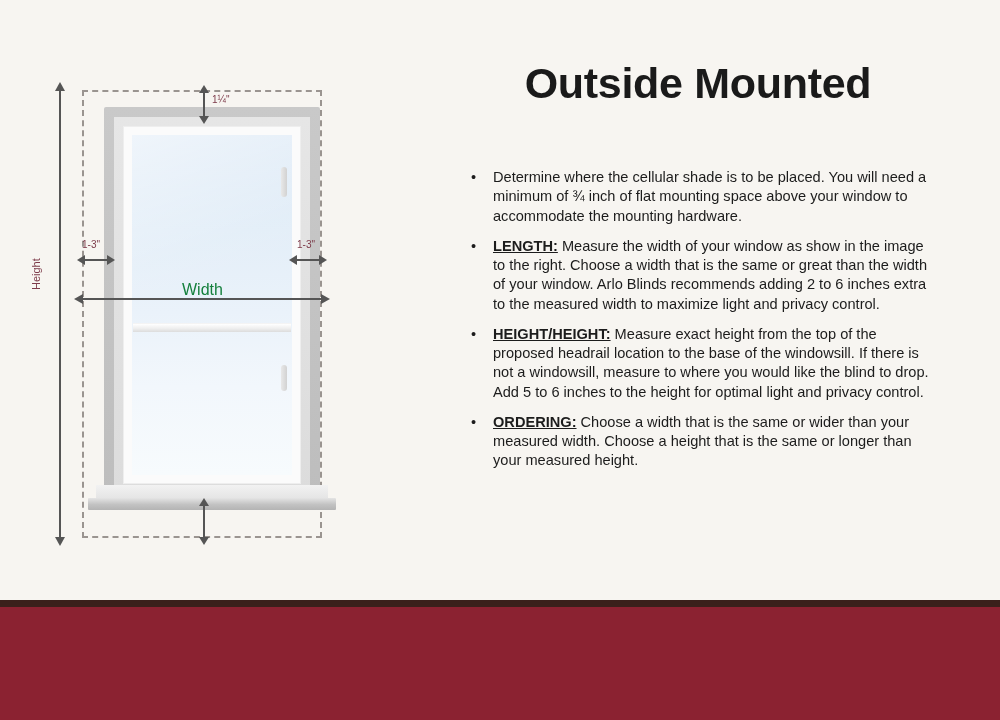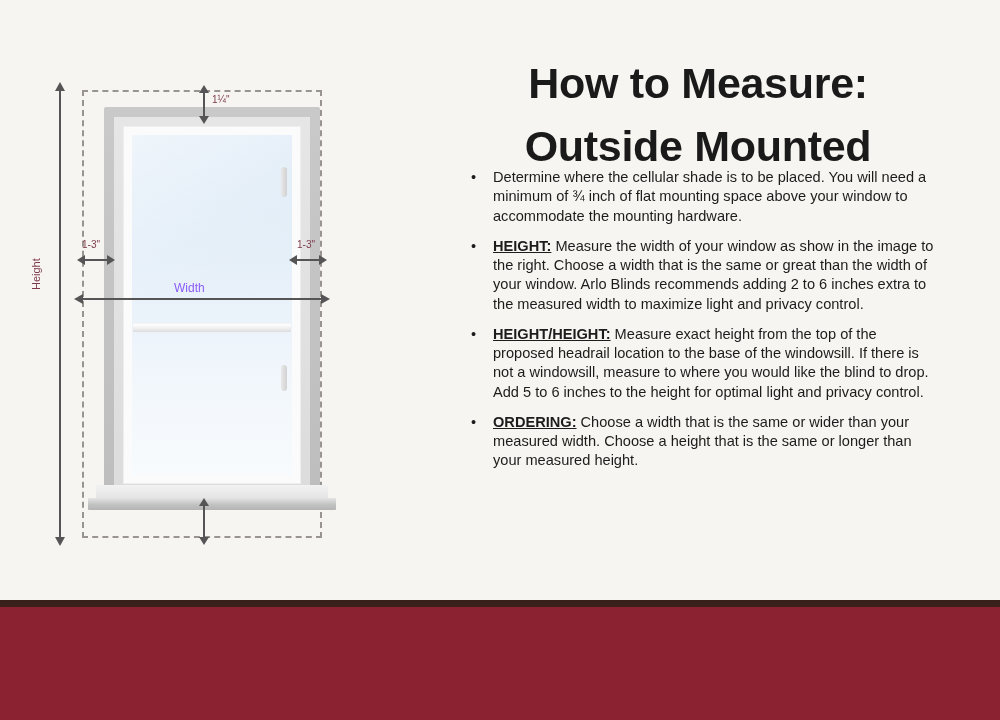--- a/index.html
+++ b/index.html
@@ -145,23 +145,23 @@
   }
   .width-arrow::before, .width-arrow::after {
     content:""; position:absolute; top:-4px;
     border-top:5px solid transparent;
     border-bottom:5px solid transparent;
   }
   .width-arrow::before { left:-8px; border-right:9px solid #555; }
   .width-arrow::after  { right:-8px; border-left:9px solid #555; }
   .width-text {
     position:absolute;
-    left:174px; top:281px;
-    color:#8b5cf6;
-    font-size:12px;
+    left:182px; top:281px;
+    color:#15803d;
+    font-size:16px;
   }
 
   
   .top-arrow {
     position:absolute;
     left:203px; top:92px;
     width:2px; height:25px;
     background:#555;
   }
   .top-arrow::before, .top-arrow::after {
@@ -307,32 +307,31 @@
     <div class="left-arrow"></div>
     <div class="dim-label left-label">1-3"</div>
 
     <div class="right-arrow"></div>
     <div class="dim-label right-label">1-3"</div>
   </div>
 
   <div id="content-panel">
 
     <div class="title">
-      <div>How to Measure:</div>
       <div>Outside Mounted</div>
     </div>
 
     <div class="bullets">
 
       <div class="bullet">
         <span class="dot">•</span><span class="lead"></span><span>Determine where the cellular shade is to be placed.  You will need a minimum of ¾ inch of flat mounting space above your window to accommodate the mounting hardware.</span>
       </div>
 
       <div class="bullet">
-        <span class="dot">•</span><span class="lead">HEIGHT:</span><span>  Measure the width of your window as show in the image to the right.  Choose a width that is the same or great than the width of your window.  Arlo Blinds recommends adding 2 to 6 inches extra to the measured width to maximize light and privacy control.</span>
+        <span class="dot">•</span><span class="lead">LENGTH:</span><span>  Measure the width of your window as show in the image to the right.  Choose a width that is the same or great than the width of your window.  Arlo Blinds recommends adding 2 to 6 inches extra to the measured width to maximize light and privacy control.</span>
       </div>
 
       <div class="bullet">
         <span class="dot">•</span><span class="lead">HEIGHT/HEIGHT:</span><span>  Measure exact height from the top of the proposed headrail location to the base of the windowsill.  If there is not a windowsill, measure to where you would like the blind to drop.  Add 5 to 6 inches to the height for optimal light and privacy control.</span>
       </div>
 
       <div class="bullet">
         <span class="dot">•</span><span class="lead">ORDERING:</span><span>  Choose a width that is the same or wider than your measured width.  Choose a height that is the same or longer than your measured height.</span>
       </div>
 

